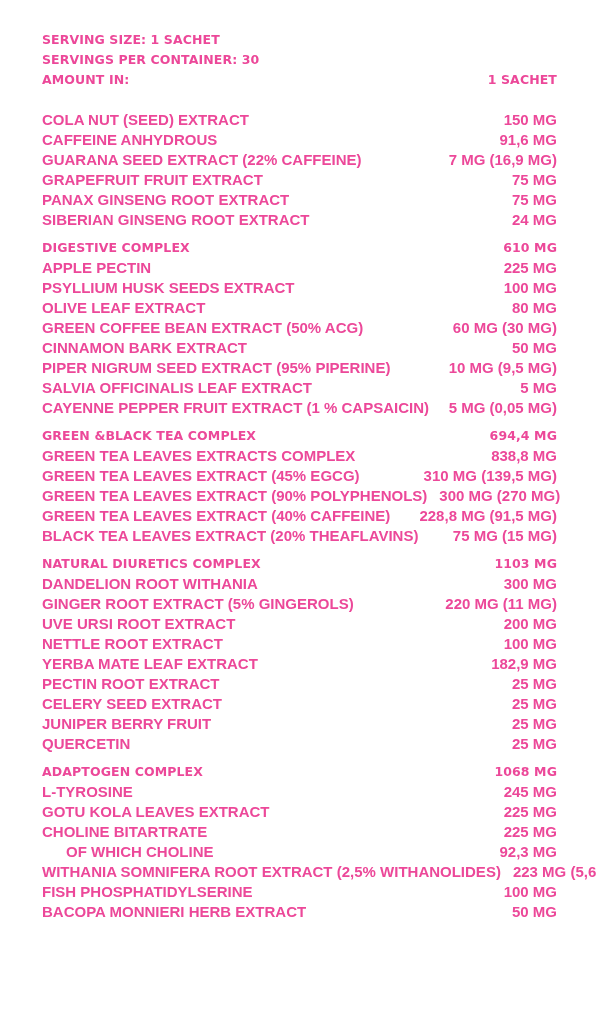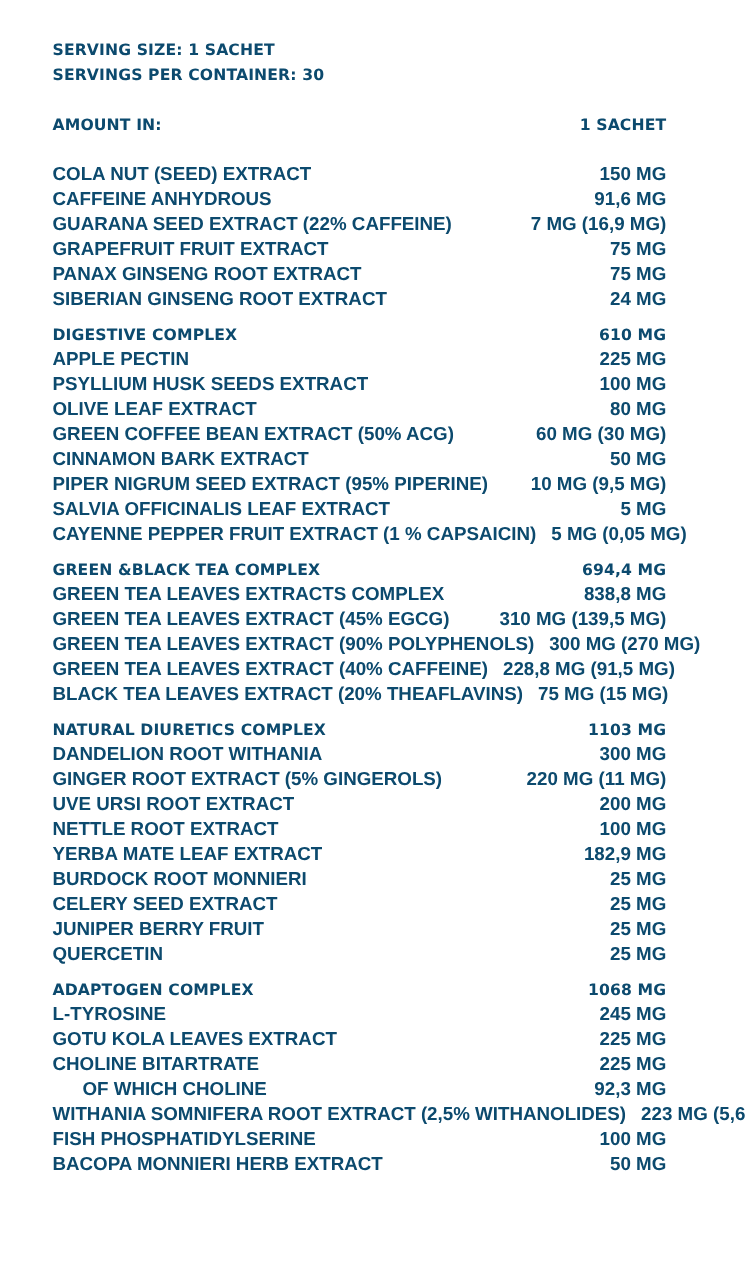--- a/index.html
+++ b/index.html
@@ -1,41 +1,41 @@
 <!DOCTYPE html>
 <html><head>
 <meta charset="utf-8">
 <style>
   html,body{margin:0;padding:0;background:#ffffff;}
   body{width:600px;height:1019px;overflow:hidden;}
   .panel{
     box-sizing:border-box;
     width:600px;height:1019px;
-    padding:30px 67px 0 42px;
-    color:#0c4a6e;
+    padding:30px 43px 0 42px;
+    color:#ec4899;
   }
   .line,.row{
     height:20px;
     line-height:20px;
     font-family:"Liberation Sans",sans-serif;
     font-weight:700;
     font-size:15px;
     white-space:nowrap;
   }
   .row{
     display:flex;
     justify-content:space-between;
     align-items:center;
   }
   .heavy{
     font-family:"DejaVu Sans",sans-serif;
     font-size:12.5px;
     letter-spacing:0.1px;
   }
-  .amount-row{margin-top:20px;}
+  .amount-row{}
   .first-section{margin-top:20px;}
   .section{margin-top:8px;}
   .indent{padding-left:24px;}
   .amt{text-align:right;padding-left:12px;}
 </style>
 </head>
 <body>
 
 <div class="panel">
   <div class="line heavy">SERVING SIZE: 1 SACHET</div>
@@ -154,21 +154,21 @@
         </div>
         <div class="row">
           <span class="">NETTLE ROOT EXTRACT</span>
           <span class="amt">100 MG</span>
         </div>
         <div class="row">
           <span class="">YERBA MATE LEAF EXTRACT</span>
           <span class="amt">182,9 MG</span>
         </div>
         <div class="row">
-          <span class="">BURDOCK ROOT MONNIERI</span>
+          <span class="">PECTIN ROOT EXTRACT</span>
           <span class="amt">25 MG</span>
         </div>
         <div class="row">
           <span class="">CELERY SEED EXTRACT</span>
           <span class="amt">25 MG</span>
         </div>
         <div class="row">
           <span class="">JUNIPER BERRY FRUIT</span>
           <span class="amt">25 MG</span>
         </div>

